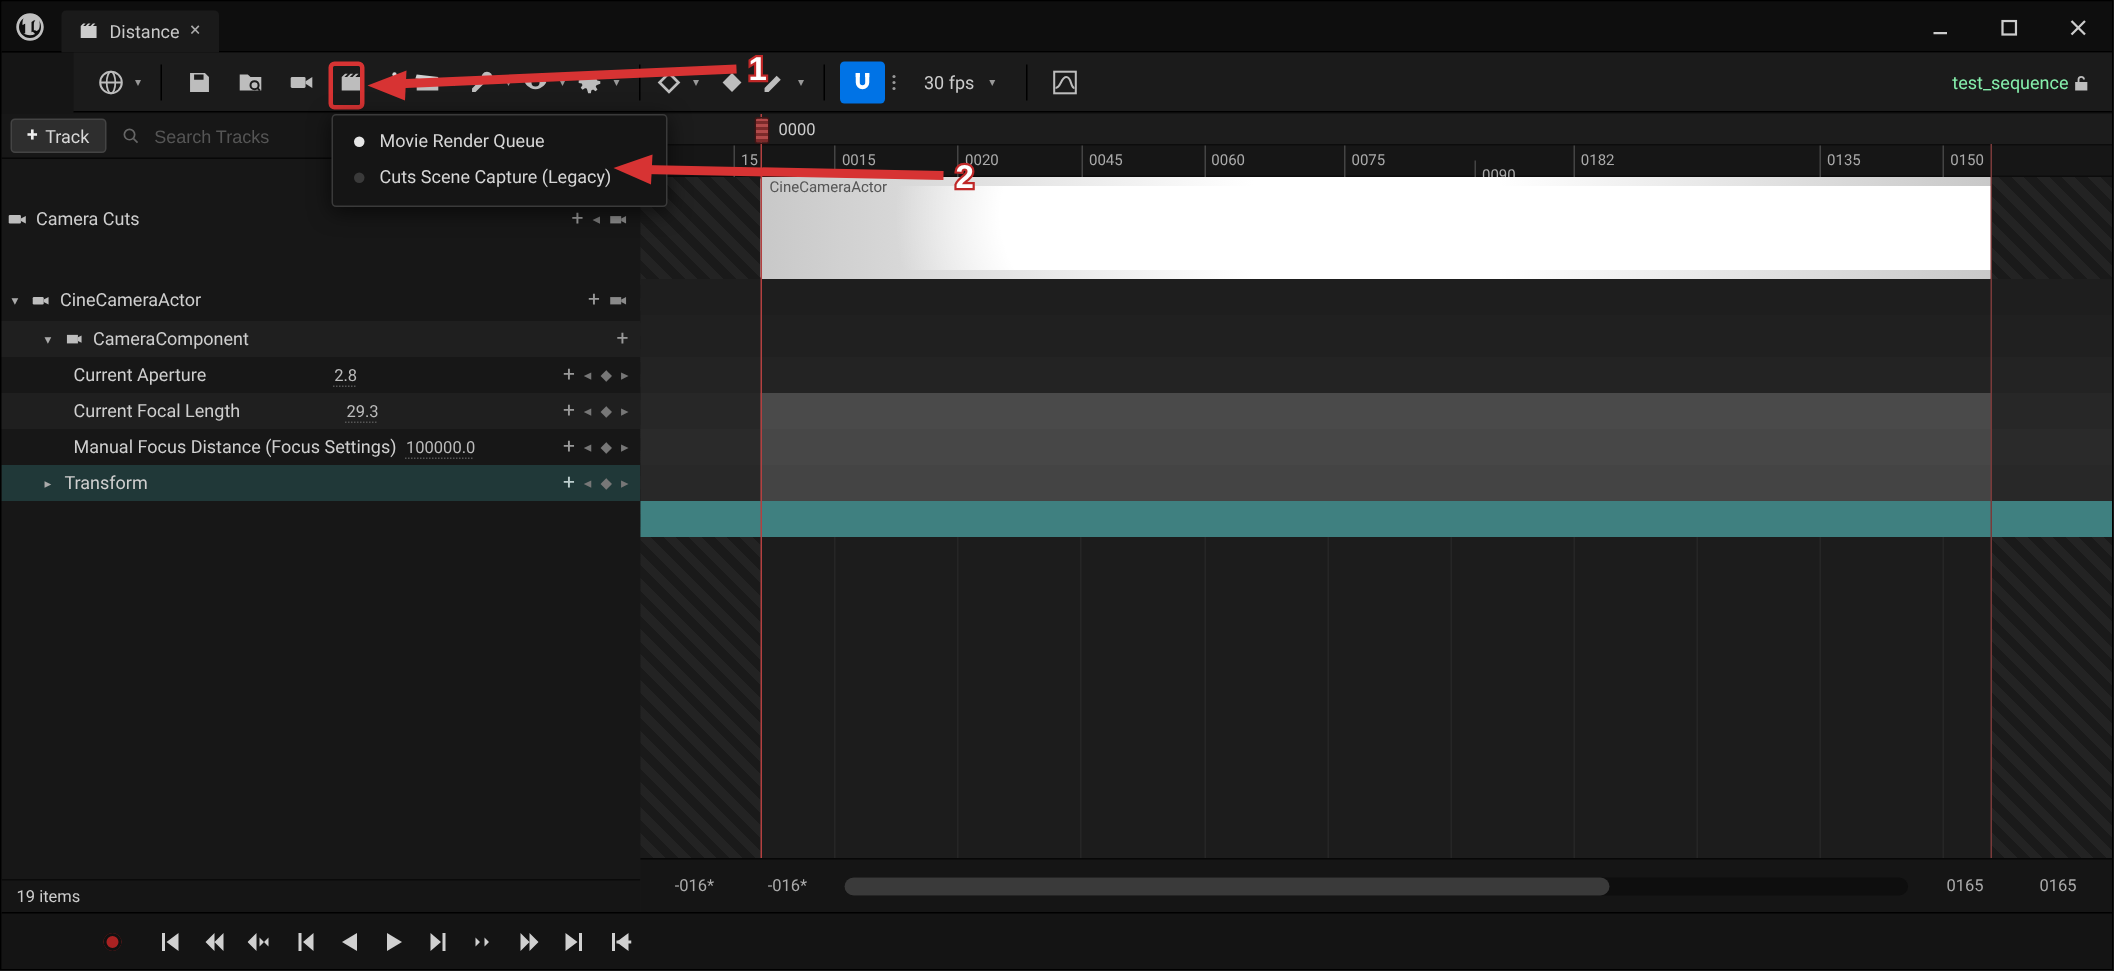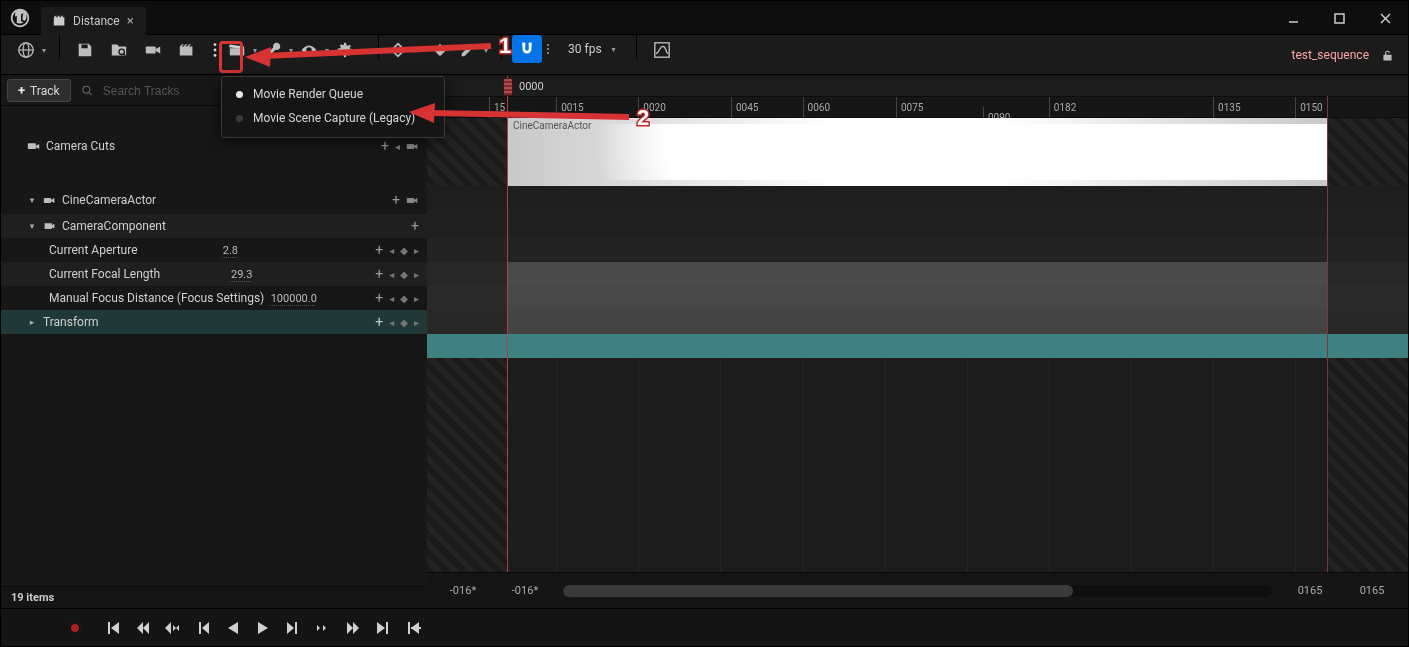--- a/index.html
+++ b/index.html
@@ -18,32 +18,32 @@
   .title-bar{height:34px;background:#0e0e0e;display:flex;align-items:center;position:relative;border-bottom:1px solid #000;}
   .ue-logo{width:30px;height:30px;margin-left:4px;display:flex;align-items:center;justify-content:center;}
   .ue-logo svg{width:22px;height:22px;fill:#c0c0c0;}
   .tab{display:flex;align-items:center;gap:7px;background:#1a1a1a;height:28px;padding:0 12px;margin-left:6px;border-radius:3px 3px 0 0;margin-top:6px;}
   .tab-close{font-size:13px;color:#aaa;cursor:pointer;}
   .win-ctrls{position:absolute;right:0;top:0;height:34px;display:flex;}
   .win-btn{width:46px;height:34px;display:flex;align-items:center;justify-content:center;}
   .win-btn svg{width:11px;height:11px;stroke:#ccc;fill:none;stroke-width:1.5;}
 
   
-  .toolbar{height:40px;background:#1b1b1b;display:flex;align-items:flex-start;padding:0 16px;gap:4px;position:relative;border-bottom:1px solid #000;}
+  .toolbar{height:40px;background:#1b1b1b;display:flex;align-items:center;padding:0 16px;gap:4px;position:relative;border-bottom:1px solid #000;margin-left:48px;}
   .tool-btn{height:30px;min-width:30px;display:flex;align-items:center;justify-content:center;border-radius:3px;position:relative;}
   .tool-btn.dd{padding-right:14px;}
   .tool-btn.dd::after{content:"▾";position:absolute;right:3px;font-size:8px;color:#999;}
   .tool-sep{width:1px;height:24px;background:#000;margin:0 6px;}
   .tool-icon{width:18px;height:18px;}
   .fps-pill{display:flex;align-items:center;gap:6px;padding:0 10px;height:28px;background:transparent;border-radius:3px;font-size:12px;color:#ccc;}
   .fps-pill::after{content:"▾";font-size:8px;color:#999;margin-left:4px;}
   .magnet-active{background:var(--accent-blue);border-radius:3px;height:28px;display:flex;align-items:center;justify-content:center;min-width:30px;}
   .magnet-active-wrap{display:flex;align-items:center;}
   .magnet-more{width:12px;display:flex;align-items:center;justify-content:center;height:28px;color:#999;}
-  .toolbar-right{position:absolute;right:14px;top:0;height:40px;display:flex;align-items:center;gap:12px;font-size:12px;color:#fca5a5;}
+  .toolbar-right{position:absolute;right:14px;top:0;height:40px;display:flex;align-items:center;gap:2px;font-size:12px;color:#86efac;}
   .lock-icon{width:13px;height:13px;}
 
   
   .redbox{position:absolute;border:3px solid var(--red);border-radius:4px;pointer-events:none;}
 
   
   .content{position:absolute;left:0;right:0;top:75px;bottom:38px;display:flex;}
   .tree-panel{width:426px;background:#171717;display:flex;flex-direction:column;position:relative;}
   .timeline-panel{flex:1;background:#1c1c1c;position:relative;}
 
@@ -59,30 +59,30 @@
   .popup{position:absolute;left:220px;top:75px;width:224px;background:#151515;border:1px solid #3a3a3a;border-radius:3px;padding:5px 0 7px;z-index:60;box-shadow:0 3px 14px rgba(0,0,0,0.6);}
   .popup-title{font-size:10px;letter-spacing:0.5px;color:#6e6e6e;padding:4px 12px 6px;}
   .popup-item{display:flex;align-items:center;gap:10px;padding:5px 14px;color:#d6d6d6;font-size:12px;}
   .popup-item.sel::before{content:"";width:7px;height:7px;border-radius:50%;background:#e6e6e6;}
   .popup-item:not(.sel)::before{content:"";width:7px;height:7px;border-radius:50%;background:#3a3a3a;}
 
   
   .tree-body{flex:1;overflow:visible;}
   .tree-row{display:flex;align-items:center;height:24px;padding:0 8px;color:#cfcfcf;font-size:12px;gap:6px;}
   .tree-row.group{height:28px;}
-  .tree-row.l0{padding-left:26px;}
+  .tree-row.l0{padding-left:4px;}
   .tree-row.l1{padding-left:26px;}
   .tree-row.l2{padding-left:48px;}
   .tree-row.shade{background:#1f1f1f;}
   .row-right{margin-left:auto;display:flex;align-items:center;gap:6px;color:#777;}
   .row-val{color:#bbb;font-size:11px;margin-left:auto;margin-right:52px;text-decoration:underline dotted #555;text-underline-offset:3px;}
   .expander{color:#aaa;font-size:9px;width:10px;text-align:center;}
   .little-icon{width:13px;height:13px;}
   .tiny{font-size:10px;color:#777;}
-  .status-bar-left{position:absolute;bottom:0;left:0;right:0;height:22px;display:flex;align-items:center;padding:0 10px;color:#ccc;font-size:11px;border-top:1px solid #0a0a0a;background:#151515;font-weight:bold;}
+  .status-bar-left{position:absolute;bottom:0;left:0;right:0;height:22px;display:flex;align-items:center;padding:0 10px;color:#ccc;font-size:11px;border-top:1px solid #0a0a0a;background:#151515;}
 
   
   .tree-gap{height:26px;}
 
   
   
   .tl-frame-label{position:absolute;left:16px;top:4px;font-size:11px;color:#ccc;}
   .ruler{position:absolute;top:20px;left:0;right:0;height:22px;background:#161616;border-top:1px solid #0c0c0c;border-bottom:1px solid #0c0c0c;}
   .ruler .tick{position:absolute;top:0;height:22px;border-left:1px solid #444;color:#aaa;font-size:10px;padding-left:4px;line-height:22px;}
   .tick-end{color:#888;}
@@ -300,21 +300,21 @@
     <path d="M628 116 L428 112"></path>
     <polygon class="head" points="408,111 434,102 433,122"></polygon>
     <text x="636" y="124">2</text>
   </svg>
 
   <div class="popup">
     <div class="popup-item sel">
         <span>Movie Render Queue</span>
       </div>
     <div class="popup-item">
-        <span>Movie Scene Capture (Legacy)</span>
+        <span>Cuts Scene Capture (Legacy)</span>
       </div>
   </div>
 
   <div class="content">
 
     <div class="tree-panel">
       <div class="tree-top">
         <div class="add-track">
           <span class="plus">+</span>
           <span>Track</span>
@@ -427,21 +427,21 @@
         </div>
     </div>
 
     <div class="timeline-panel">
       <div class="tl-frame-label" style="left:92px">0000</div>
 
       <div class="ruler" id="ruler">
           <div class="tick" style="left: 62px;">15</div>
           <div class="tick" style="left: 129.26px;">0015</div>
           <div class="tick" style="left: 211.36px;">0020</div>
-          <div class="tick" style="left: 304px; text-align: right;">0045</div>
+          <div class="tick" style="left: 294px; text-align: right;">0045</div>
           <div class="tick" style="left: 375.56px;">0060</div>
           <div class="tick" style="left: 469px;">0075</div>
           <div class="tick" style="left: 556px; margin-top: 10px;">0090</div>
           <div class="tick" style="left: 621.86px;">0182</div>
           <div class="tick" style="left: 703.96px; margin-top: 48px;">0120</div>
           <div class="tick" style="left: 786.06px;">0135</div>
           <div class="tick tick-end" style="left: 868.16px;">0150</div>
         </div>
 
       <div class="hatch" style="left:0;width:80px;"></div>

